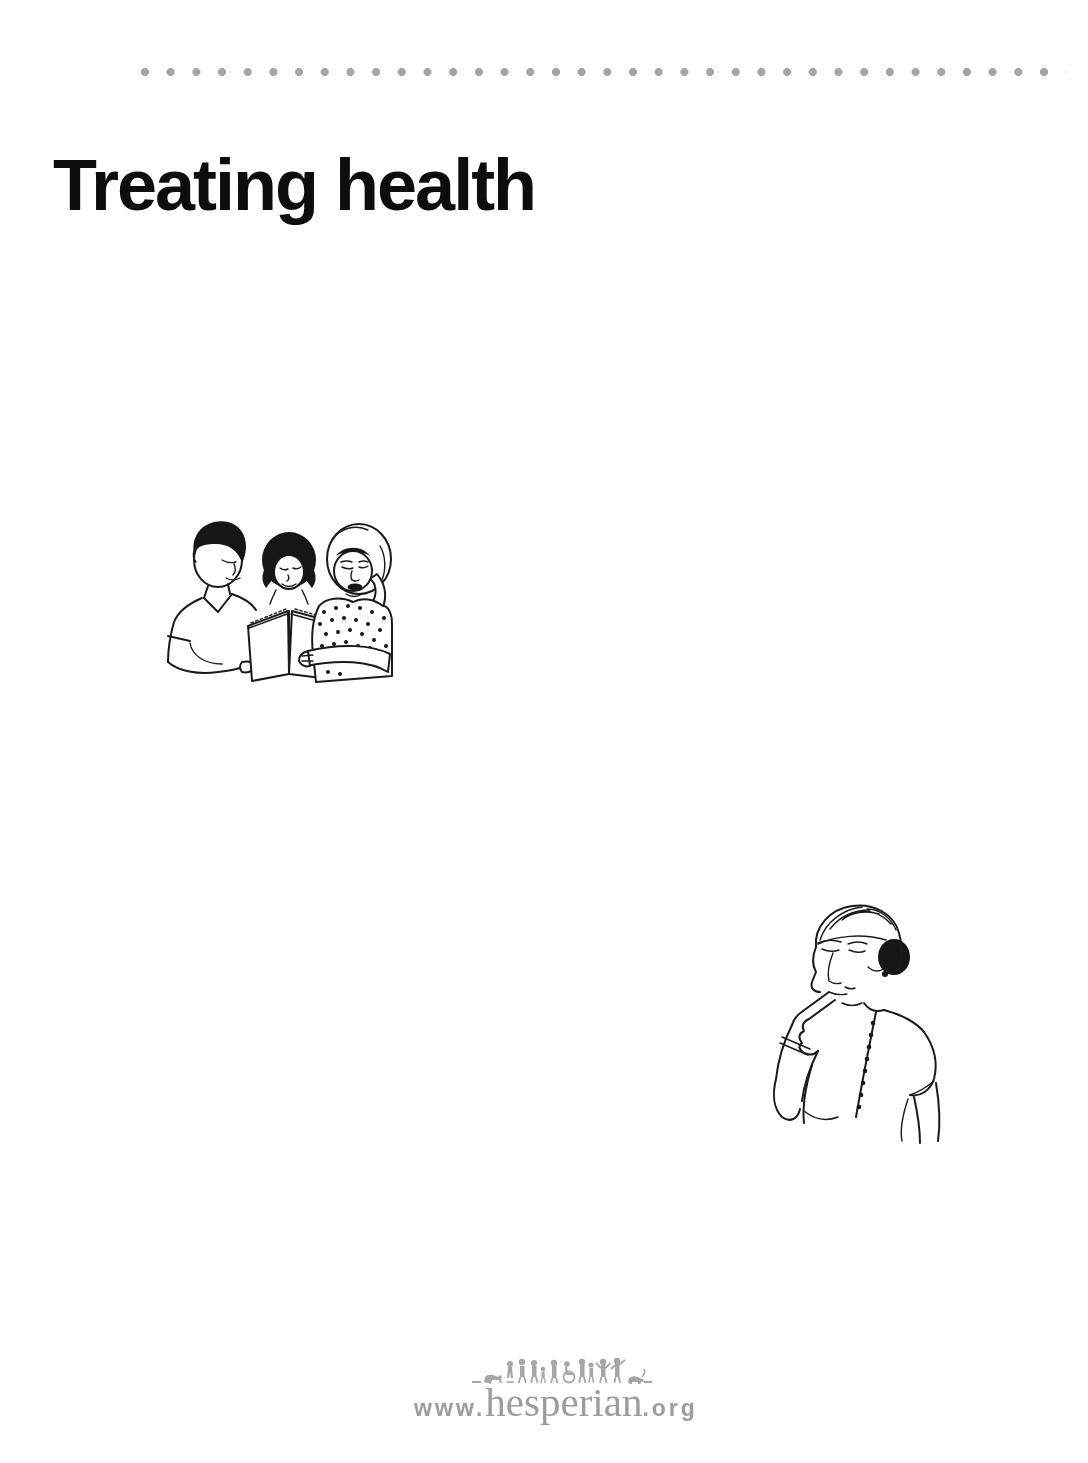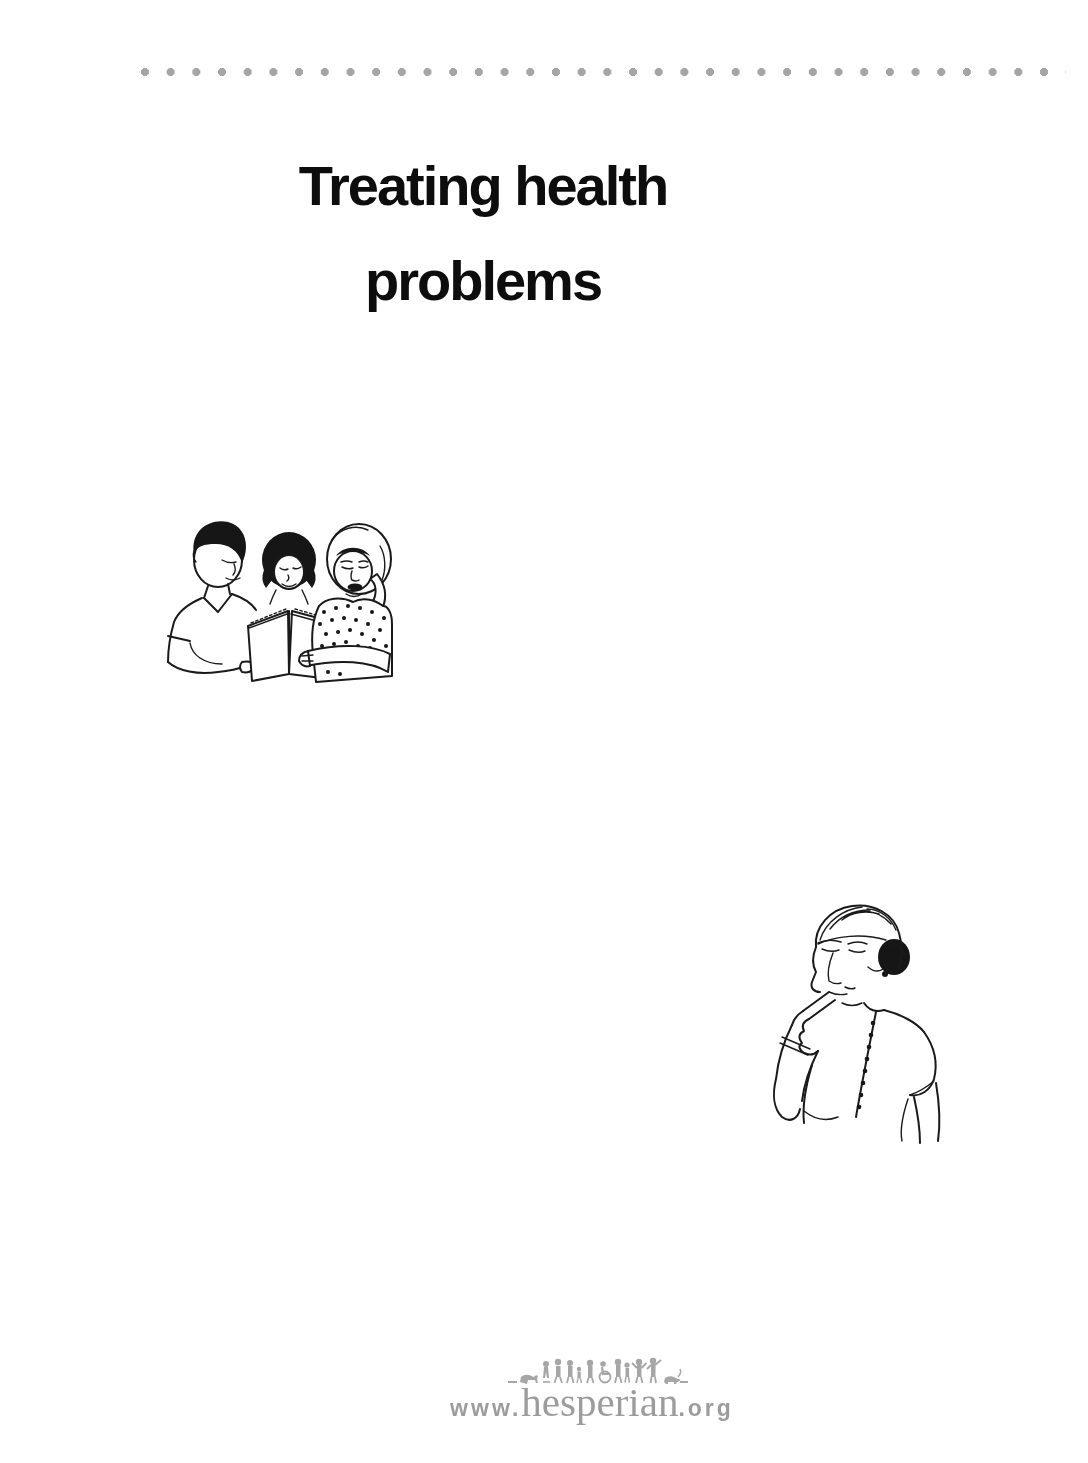--- a/index.html
+++ b/index.html
@@ -13,24 +13,24 @@
   
   .dotted-divider{
     position:absolute;left:140px;top:64px;width:926px;height:16px;
     background-image:radial-gradient(circle 4px at 5px 8px,#a5a5a5 98%,transparent 100%);
     background-size:25.7px 16px;
     background-repeat:repeat-x;
   }
   
   .chapter-title{
     position:absolute;left:53px;top:138px;width:860px;
-    text-align:center;
+    text-align:left;
     font-family:"Liberation Sans",sans-serif;
     font-weight:700;
-    font-size:56px;
+    font-size:72px;
     line-height:95px;
     letter-spacing:-2px;
     color:#0d0d0d;
   }
   .chapter-title .line{display:block;}
   
   .chapter-badge{position:absolute;left:848px;top:142px;width:212px;height:182px;}
   .chapter-badge svg{position:absolute;left:0;top:0;}
   .badge-label{
     position:absolute;left:37px;top:49px;width:158px;
@@ -44,21 +44,21 @@
   }
   
   .illus{position:absolute;}
   .illus-readers{left:156px;top:514px;width:240px;height:172px;}
   .illus-woman{left:752px;top:895px;width:212px;height:252px;}
   .sketch{stroke:#1a1a1a;stroke-width:2;fill:none;stroke-linecap:round;stroke-linejoin:round;}
   .sketch-thin{stroke:#1a1a1a;stroke-width:1.4;fill:none;stroke-linecap:round;stroke-linejoin:round;}
   .sketch-fillw{stroke:#1a1a1a;stroke-width:2;fill:#ffffff;stroke-linejoin:round;}
   .sketch-dark{fill:#161616;stroke:none;}
   
-  .footer-logo{position:absolute;left:0;top:1352px;width:878px;height:80px;margin-left:36px;}
+  .footer-logo{position:absolute;left:0;top:1352px;width:878px;height:80px;}
   .frieze{position:absolute;left:472px;top:4px;width:180px;height:32px;}
   .logo-line{
     position:absolute;left:0;top:26px;width:1088px;
     text-align:center;text-indent:24px;
     color:#9c9c9c;white-space:nowrap;
   }
   .logo-www,.logo-org{
     font-family:"Liberation Sans",sans-serif;
     font-weight:700;font-size:23px;letter-spacing:3px;color:#9c9c9c;
   }
@@ -69,21 +69,20 @@
 </style>
 </head>
 <body>
 
 <div class="page">
 
   <div class="dotted-divider"></div>
 
   <h1 class="chapter-title" style="margin:0;">
     <span class="line">Treating health</span>
-    <span class="line">problems</span>
   </h1>
 
 
   <svg class="illus illus-readers" viewBox="0 0 240 172" role="img" aria-label="Line drawing of three people reading an open book together">
 
     <g>
       <ellipse class="sketch-fillw" cx="62" cy="46" rx="24" ry="27"></ellipse>
       <path class="sketch-dark" d="M38,40 C34,16 54,4 72,8 C84,11 90,21 90,33 C90,39 88,45 86,49 C82,36 72,30 60,30 C48,30 41,32 38,40 Z"></path>
       <path class="sketch-thin" d="M66,46 Q73,50 80,48"></path>
       <path class="sketch-thin" d="M78,50 Q81,57 77,61"></path>

